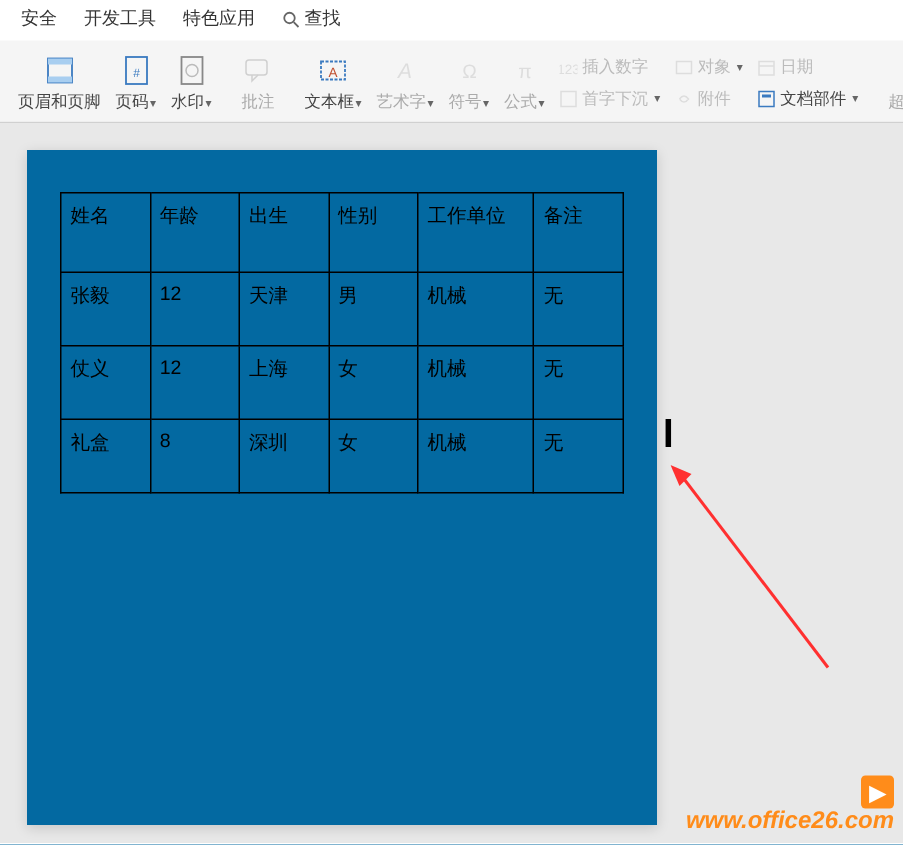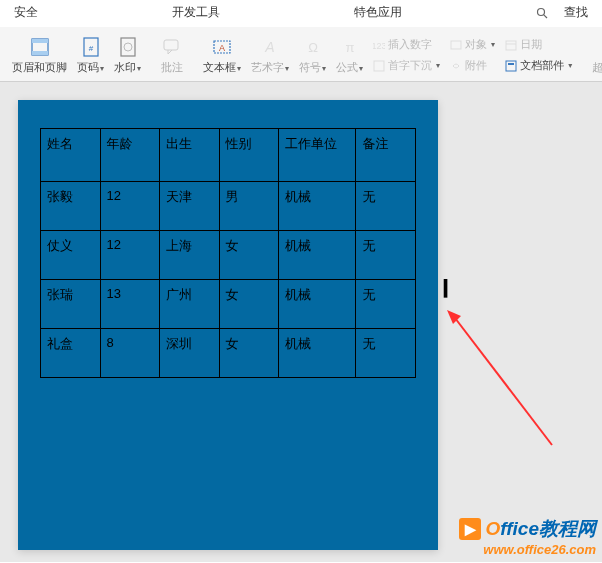--- a/index.html
+++ b/index.html
@@ -1,21 +1,21 @@
 <!DOCTYPE html>
 <html><head>
   <meta charset="utf-8">
   <style>
     * { box-sizing: border-box; margin: 0; padding: 0; }
     body { font-family: "Microsoft YaHei", sans-serif; background: #fff; width: 602px; height: 563px; overflow: hidden; position: relative; }
     
     .ribbon { background: #fff; border-bottom: 1px solid #d0d0d0; }
-    .tabs { display: flex; gap: 18px; padding: 4px 14px 6px; font-size: 12px; color: #333; justify-content: space-between; }
+    .tabs { display: flex; gap: 18px; padding: 4px 14px 6px; font-size: 12px; color: #333; }
     .tab { cursor: pointer; }
-    .search-tab { display: flex; align-items: center; gap: 16px; }
+    .search-tab { display: flex; align-items: center; gap: 3px; }
     
     .toolbar { display: flex; align-items: flex-end; padding: 4px 8px 6px; gap: 2px; background: #f5f5f5; }
     .tool-group { display: flex; flex-direction: column; align-items: center; gap: 2px; padding: 0 4px; }
     .tool-icon-lg { width: 22px; height: 22px; display: flex; align-items: center; justify-content: center; }
     .tool-label { font-size: 11px; color: #444; white-space: nowrap; }
     .tool-label-disabled { color: #aaa; }
     .tool-drop { font-size: 8px; color: #666; margin-left: 1px; }
     .sep { width: 1px; height: 44px; background: #d8d8d8; margin: 0 4px; }
     .tool-item-sm { display: flex; align-items: center; gap: 3px; padding: 2px 4px; font-size: 11px; color: #444; cursor: pointer; white-space: nowrap; }
     .tool-col { display: flex; flex-direction: column; gap: 2px; }
@@ -31,21 +31,21 @@
     .cursor-mark { position: absolute; left: 438px; top: 194px; font-size: 18px; font-weight: bold; color: #000; }
     .annotation { position: absolute; left: 460px; top: 217px; color: #ff3030; font-size: 17px; font-weight: 500; }
     .arrow-line { position: absolute; left: 447px; top: 228px; width: 110px; height: 140px; pointer-events: none; }
     
     .watermark { position: absolute; right: 6px; bottom: 6px; text-align: right; }
     .wm-logo { display: flex; align-items: center; gap: 4px; justify-content: flex-end; }
     .wm-badge { width: 22px; height: 22px; background: #ff8c1a; border-radius: 3px; display: flex; align-items: center; justify-content: center; color: #fff; font-weight: bold; font-size: 14px; }
     .wm-text1 { font-size: 19px; font-weight: bold; font-style: italic; }
     .wm-o { color: #ff8c1a; }
     .wm-rest { color: #0066b3; }
-    .wm-url { color: #ff8c1a; font-size: 13px; font-weight: bold; font-style: italic; }
+    .wm-url { color: #ff8c1a; font-size: 16px; font-weight: bold; font-style: italic; }
   </style>
 </head>
 <body>
 
 <div class="ribbon">
   <div class="tabs">
     <span class="tab">安全</span>
     <span class="tab">开发工具</span>
     <span class="tab">特色应用</span>
     <span class="tab search-tab">
@@ -213,44 +213,35 @@
           </tr>
       <tr>
             <td>仗义</td>
             <td>12</td>
             <td>上海</td>
             <td>女</td>
             <td>机械</td>
             <td>无</td>
           </tr>
       <tr>
-            <td>张瑞</td>
-            <td>13</td>
-            <td>广州</td>
-            <td>女</td>
-            <td>机械</td>
-            <td>无</td>
-          </tr>
-      <tr>
             <td>礼盒</td>
             <td>8</td>
             <td>深圳</td>
             <td>女</td>
             <td>机械</td>
             <td>无</td>
           </tr>
     </tbody>
       </table>
   </div>
   <div class="cursor-mark">❙</div>
   <svg class="arrow-line" viewBox="0 0 110 140">
     <line x1="105" y1="135" x2="8" y2="8" stroke="#ff3030" stroke-width="2"></line>
     <polygon points="0,0 14,6 6,14" fill="#ff3030"></polygon>
   </svg>
 </div>
 
 <div class="watermark">
   <div class="wm-logo">
     <span class="wm-badge">▶</span>
-    <span class="wm-text1"><span class="wm-o">O</span><span class="wm-rest">ffice教程网</span></span>
   </div>
   <div class="wm-url">www.office26.com</div>
 </div>
 
 </body></html>

